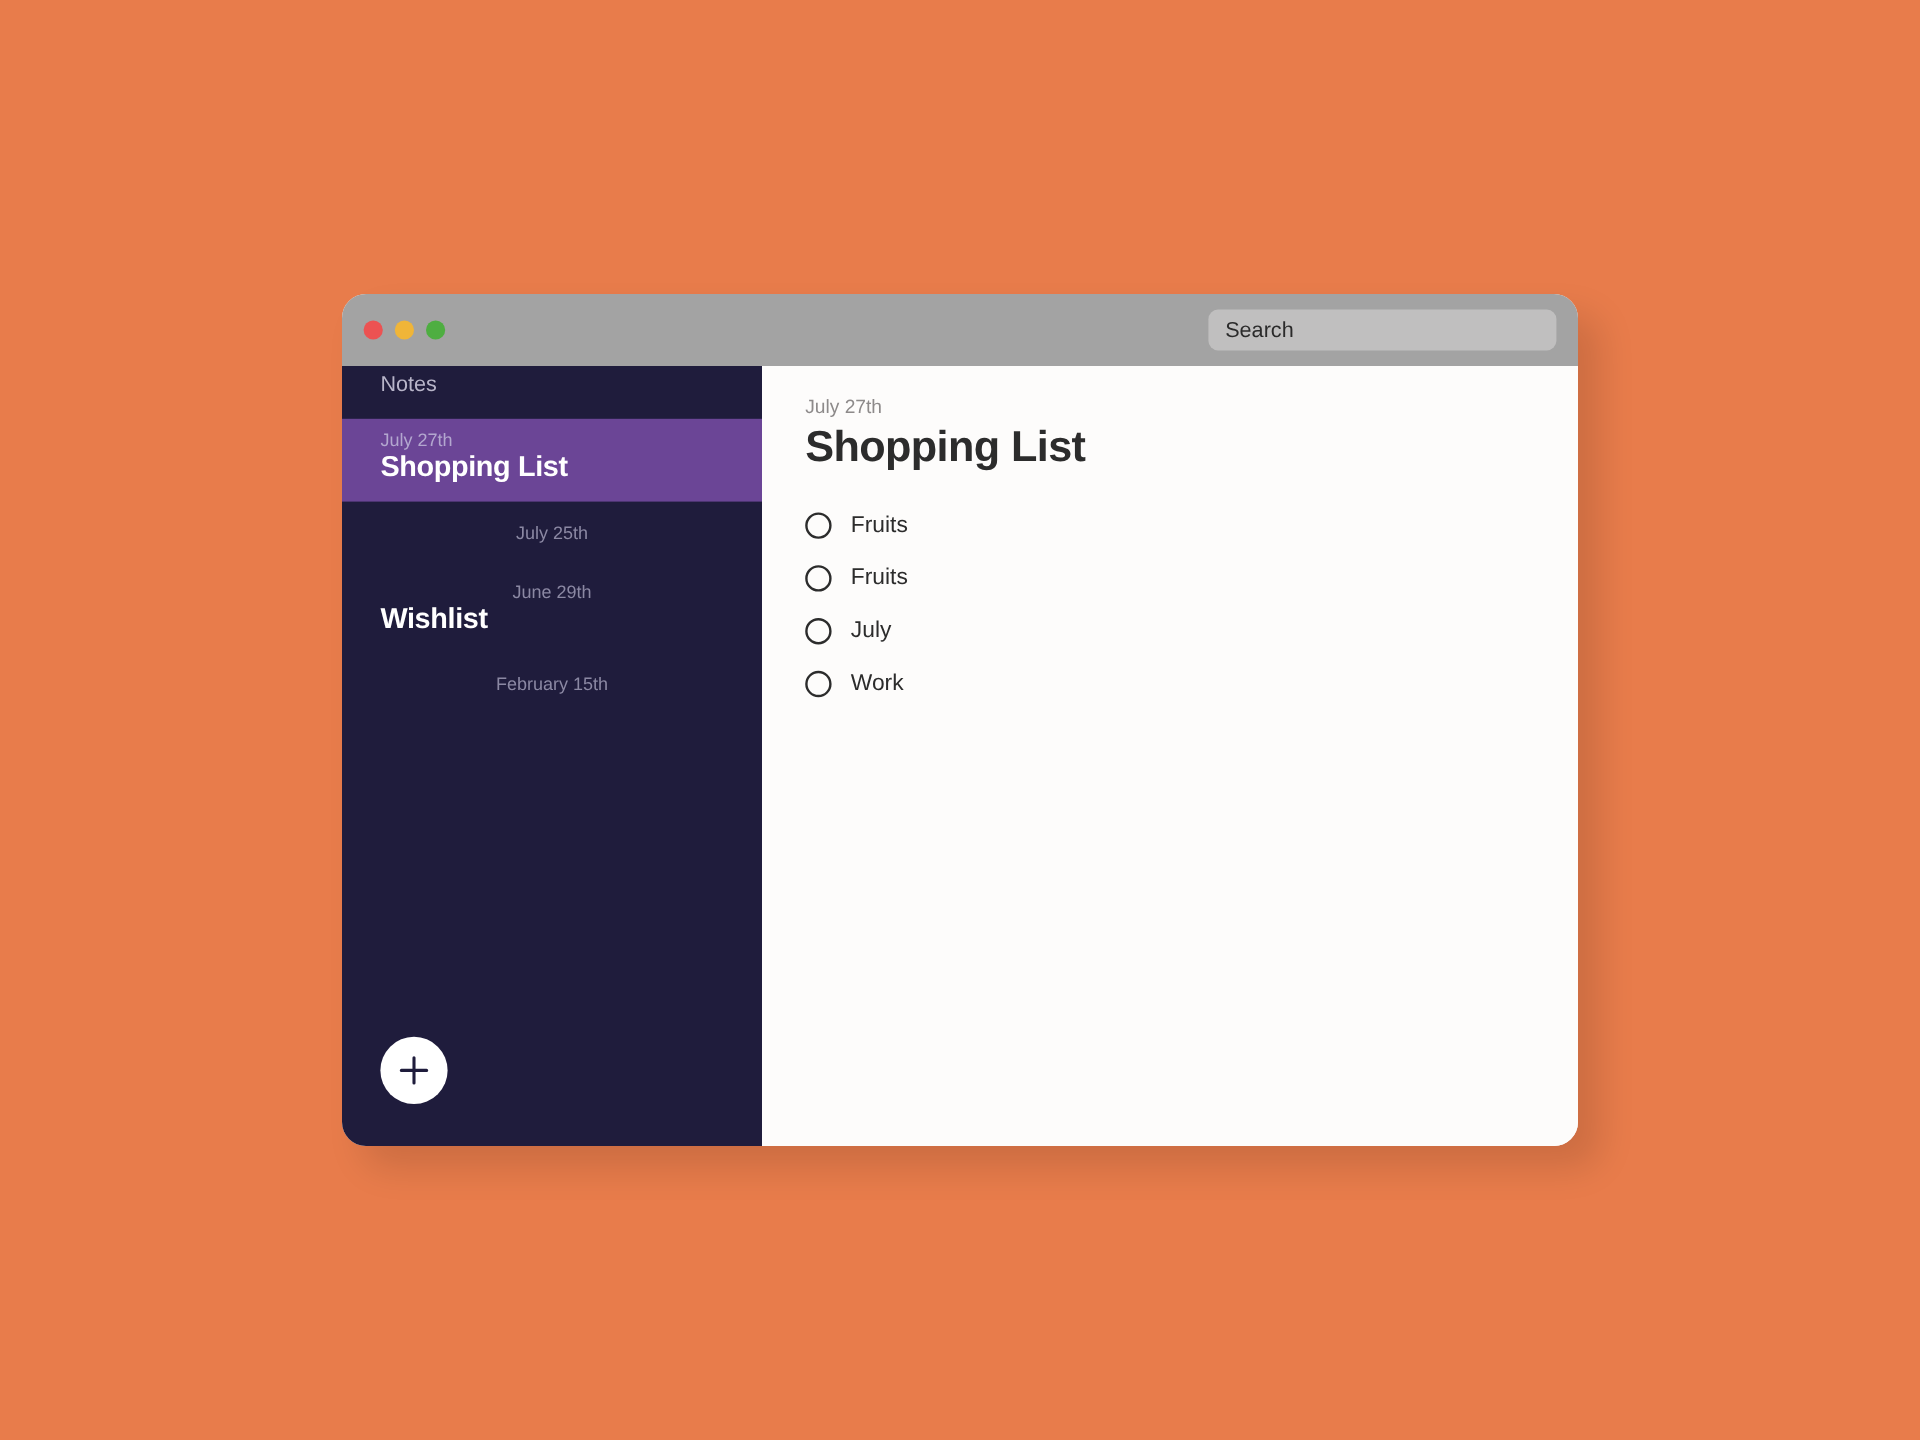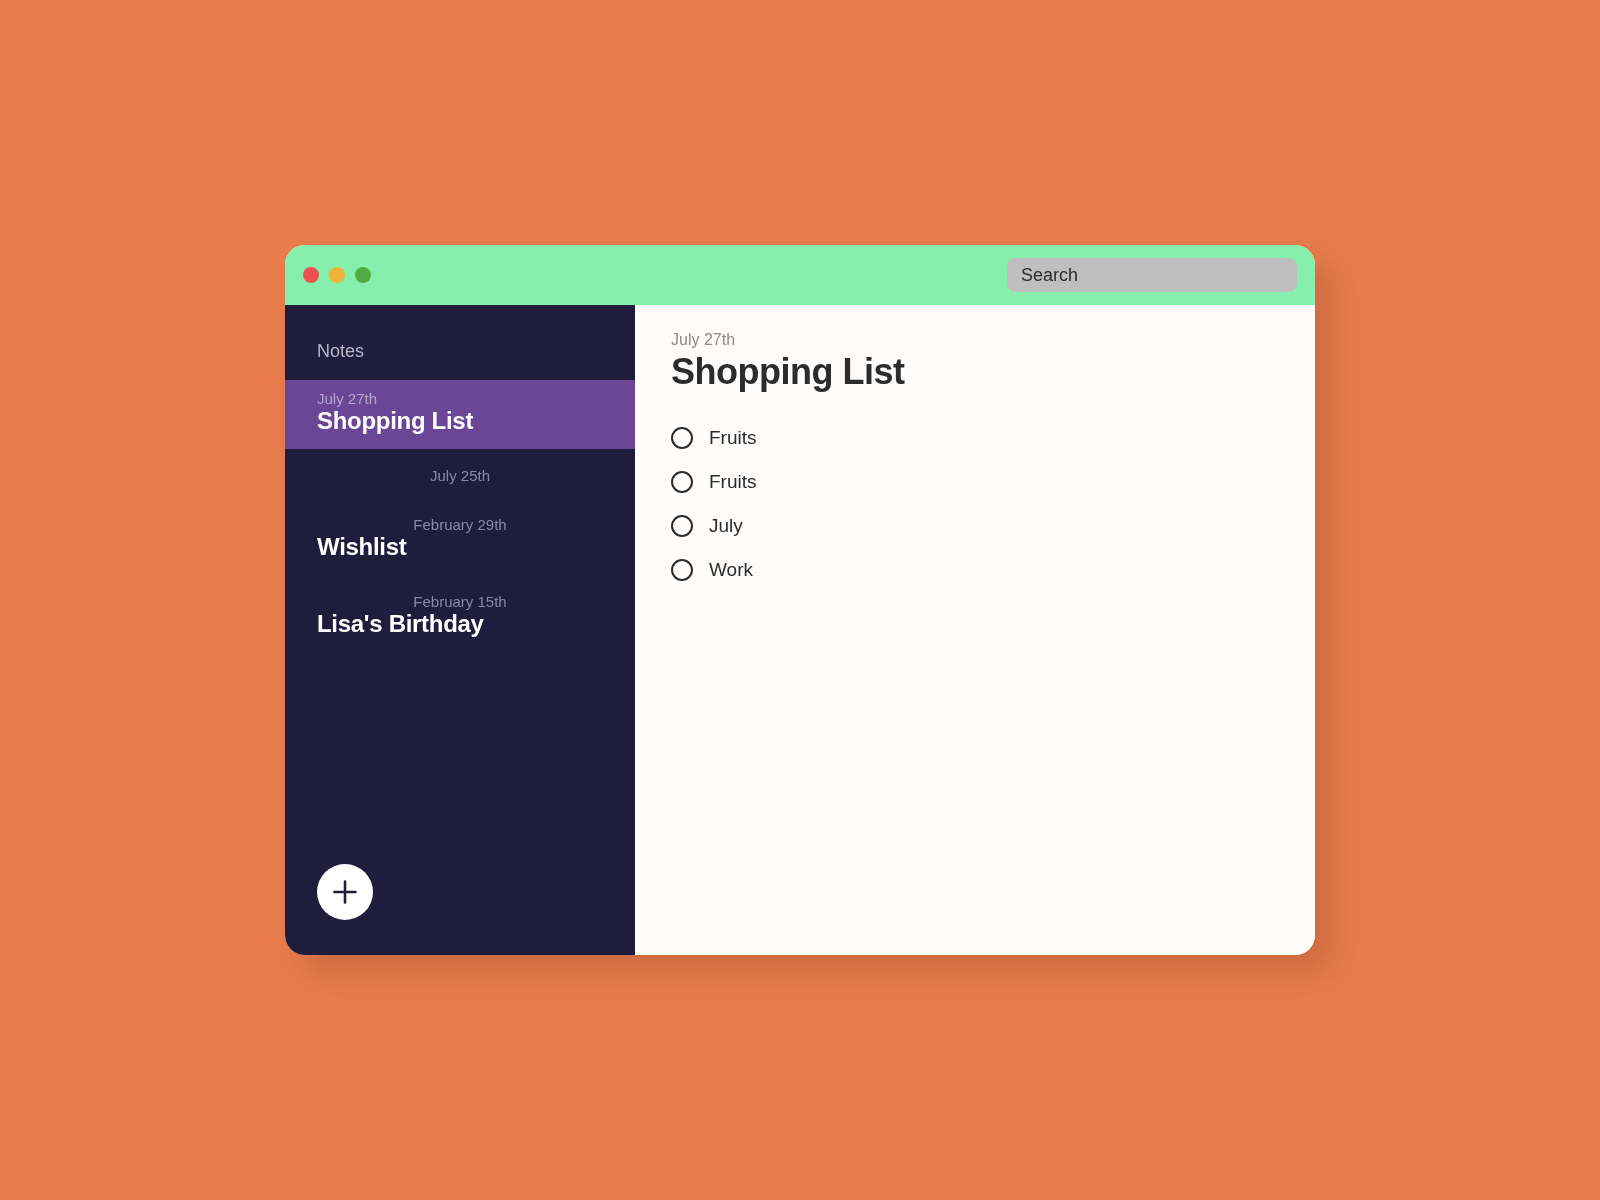--- a/index.html
+++ b/index.html
@@ -21,21 +21,21 @@
       height: 710px;
       background: #fdfcfb;
       border-radius: 20px;
       overflow: hidden;
       box-shadow: 18px 18px 30px rgba(0,0,0,0.12);
       display: flex;
       flex-direction: column;
     }
     .titlebar {
       height: 60px;
-      background: #86efac;
+      background: #a3a3a3;
       display: flex;
       align-items: center;
       padding: 0 18px;
       justify-content: space-between;
     }
     .traffic-lights {
       display: flex;
       gap: 10px;
     }
     .dot {
@@ -66,21 +66,21 @@
       min-height: 0;
     }
     .sidebar {
       width: 350px;
       background: #1f1c3c;
       display: flex;
       flex-direction: column;
       position: relative;
     }
     .sidebar-header {
-      padding: 36px 32px 18px;
+      padding: 5px 32px 18px;
       color: #b8b5c9;
       font-size: 18px;
       font-weight: 400;
     }
     .note-list {
       flex: 1;
     }
     .note-item {
       padding: 10px 32px 14px;
       cursor: pointer;
@@ -182,26 +182,25 @@
 
       <div class="note-list">
         <div class="note-item active">
           <div class="note-date">July 27th</div>
           <div class="note-title">Shopping List</div>
         </div>
         <div class="note-item">
           <div class="note-date">July 25th</div>
         </div>
         <div class="note-item">
-          <div class="note-date">February 29th</div>
+          <div class="note-date">June 29th</div>
           <div class="note-title">Wishlist</div>
         </div>
         <div class="note-item">
           <div class="note-date">February 15th</div>
-          <div class="note-title">Lisa's Birthday</div>
         </div>
       </div>
 
       <div class="add-button">
         <svg viewBox="0 0 24 24">
           <line x1="12" y1="3" x2="12" y2="21" stroke="#1f1c3c" stroke-width="2.2" stroke-linecap="round"></line>
           <line x1="3" y1="12" x2="21" y2="12" stroke="#1f1c3c" stroke-width="2.2" stroke-linecap="round"></line>
         </svg>
       </div>
     </div>

